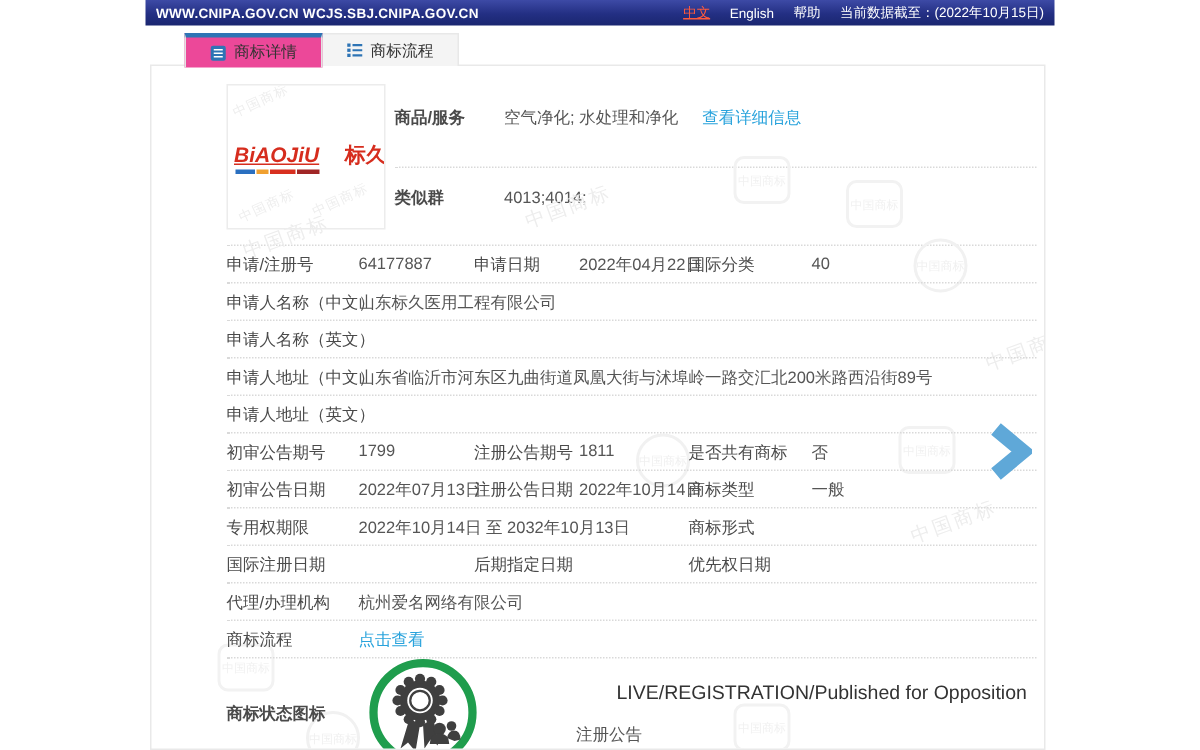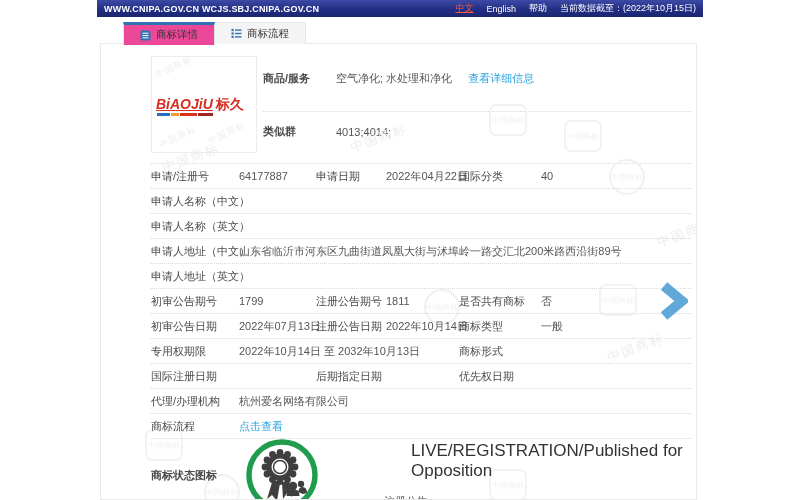--- a/index.html
+++ b/index.html
@@ -38,21 +38,21 @@
   }
   .content { position:absolute; left:50px; top:12px; width:540px; }
   
   .top-section { display:flex; position:relative; }
   .tm-box {
     width:104px; height:95px; border:1px solid #ececec; flex-shrink:0; position:relative;
     overflow:hidden; background:#fff;
   }
   .tm-logo { position:absolute; left:4px; top:38px; white-space:nowrap; }
   .brand-en { color:#d62d1e; font-weight:bold; font-size:14px; text-decoration:underline; font-style:italic; letter-spacing:0; }
-  .brand-cn { color:#d62d1e; font-weight:bold; font-size:14px; margin-left:3px; }
+  .brand-cn { color:#d62d1e; font-weight:bold; font-size:14px; margin-left:17px; }
   .tm-strip { position:absolute; left:5px; top:56px; display:flex; gap:1px; }
   .tm-strip span { height:3px; display:inline-block; }
   .top-fields { flex:1; padding-left:6px; position:relative; }
   .tf-row1 { height:56px; display:flex; padding-top:15px; box-sizing:border-box; border-bottom:1px dotted #d9d9d9; }
   .tf-row2 { height:39px; display:flex; align-items:center; }
   .tf-label { width:73px; font-size:11px; font-weight:bold; color:#4a4a4a; flex-shrink:0; }
   .tf-value { font-size:11px; color:#555; }
   .tf-link { font-size:11px; color:#29a3dc; margin-left:16px; cursor:pointer; }
   
   .rows { border-top:1px dotted #d9d9d9; margin-top:10px; }
@@ -64,21 +64,21 @@
   .fvalue { font-size:11px; color:#555; white-space:nowrap; }
   .flink  { font-size:11px; color:#29a3dc; cursor:pointer; }
   .span-rest { grid-column:2 / -1; }
   .span-mid  { grid-column:2 / 5; }
   .c3 { grid-column:3; } .c5 { grid-column:5; } .c6 { grid-column:6; }
   
   .status-row { display:flex; align-items:center; height:72px; position:relative; z-index:2; border-bottom:1px dotted #d9d9d9; }
   .status-label { width:88px; font-size:11px; font-weight:bold; color:#4a4a4a; flex-shrink:0; }
   .status-badge { width:72px; height:72px; margin-left:7px; flex-shrink:0; }
   .status-text { margin-left:66px; }
-  .status-l1 { font-size:17px; color:#333;padding-left:27px; }
+  .status-l1 { font-size:13px; color:#333;padding-left:27px; }
   .status-l2 { font-size:11px; color:#555; margin-top:13px; }
   
   .next-arrow { position:absolute; left:660px; top:282px; cursor:pointer; z-index:9; }
   
   .wm { position:absolute; pointer-events:none; user-select:none; z-index:1; }
   .wm-script { font-size:13px; color:#ededed; transform:rotate(-20deg); letter-spacing:2px; white-space:nowrap; }
   .wm-seal {
     width:32px; height:32px; border:2px solid #f1f1f1; border-radius:50%;
     display:flex; align-items:center; justify-content:center; font-size:8px; color:#f0f0f0;
   }
@@ -191,20 +191,21 @@
         <span class="flabel">申请/注册号</span>
         <span class="fvalue">64177887</span>
         <span class="flabel">申请日期</span>
         <span class="fvalue">2022年04月22日</span>
         <span class="flabel">国际分类</span>
         <span class="fvalue">40</span>
       </div>
 
       <div class="frow">
         <span class="flabel">申请人名称（中文）</span>
+        <span class="fvalue span-rest">山东标久医用工程有限公司</span>
       </div>
 
       <div class="frow">
         <span class="flabel">申请人名称（英文）</span>
         <span class="fvalue span-rest"></span>
       </div>
 
       <div class="frow">
         <span class="flabel">申请人地址（中文）</span>
         <span class="fvalue span-rest">山东省临沂市河东区九曲街道凤凰大街与沭埠岭一路交汇北200米路西沿街89号</span>

